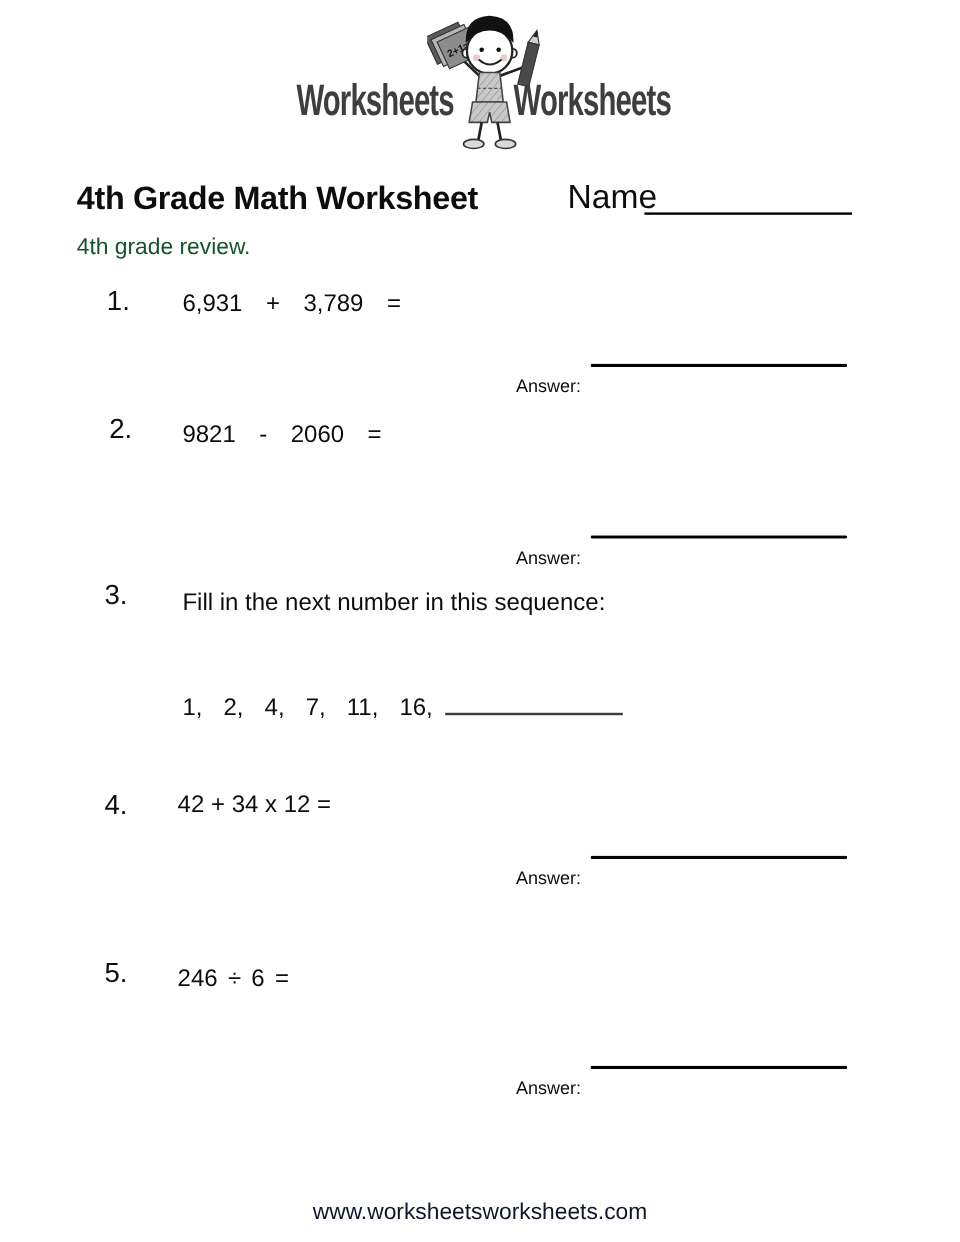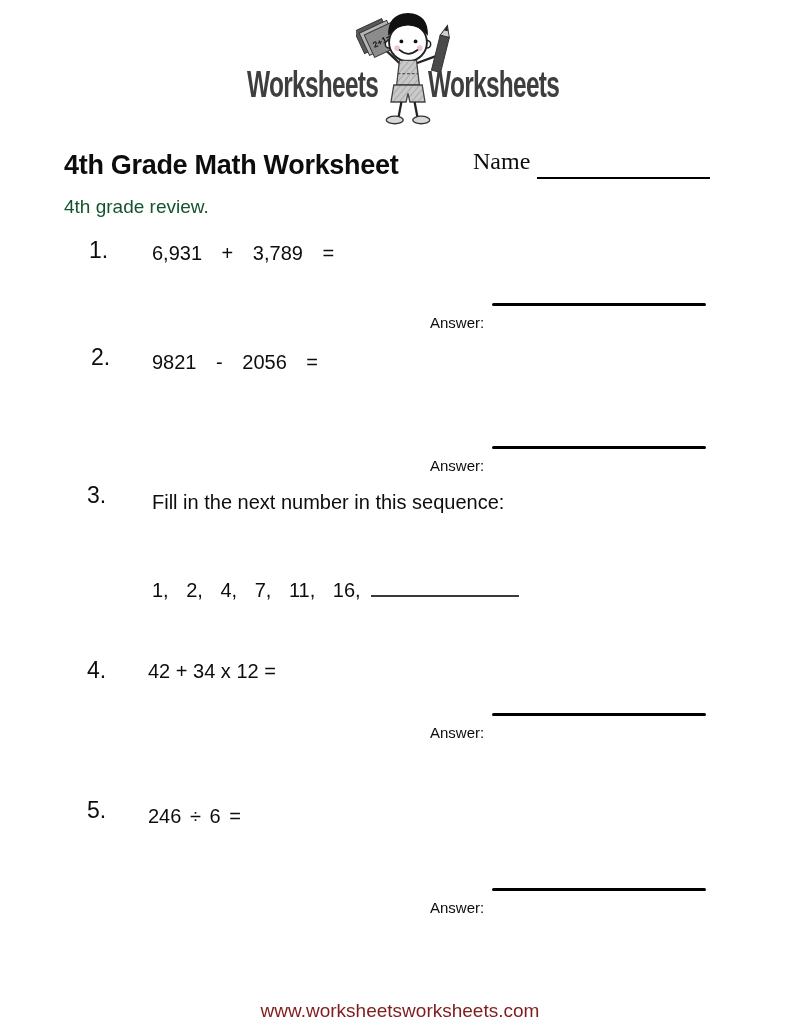--- a/index.html
+++ b/index.html
@@ -30,21 +30,21 @@
   #logo-word-left  { left: 247px; }
   #logo-word-right { left: 428px; }
   .logo-boy { position: absolute; left: 356px; top: 4px; width: 104px; height: 126px; }
 
   
   .title {
     position: absolute; left: 64px; top: 150px;
     font-size: 27px; font-weight: bold; letter-spacing: -0.3px;
     color: #0d0d0d;
   }
-  .name-label { position: absolute; left: 473px; top: 148px; font-size: 24px; color: #0d0d0d; font-family: Liberation Serif, serif; }
+  .name-label { position: absolute; left: 473px; top: 148px; font-size: 28px; color: #0d0d0d; }
   .name-line  { position: absolute; left: 537px; top: 177px; width: 173px; border-top: 2px solid #000; }
   .subtitle   { position: absolute; left: 64px; top: 196px; font-size: 19px; color: #14532d; }
 
   
   .qnum { position: absolute; font-size: 23px; color: #0d0d0d; }
   .expr { position: absolute; font-size: 20px; color: #0d0d0d; white-space: nowrap; }
   .wide { word-spacing: 14px; }
   #q1-num { left: 89px;  top: 237px; }
   #q2-num { left: 91px;  top: 344px; }
   #q3-num { left: 87px;  top: 482px; }
@@ -67,21 +67,21 @@
   .ans-label { position: absolute; left: 430px; font-size: 15px; color: #0d0d0d; margin-top: 20px; }
   .ans-line  { position: absolute; left: 492px; width: 214px; border-top: 3px solid #000; border-radius: 2px; }
   #a1-label { top: 294px; } #a1-line { top: 303px; }
   #a2-label { top: 437px; } #a2-line { top: 446px; }
   #a4-label { top: 704px; } #a4-line { top: 713px; }
   #a5-label { top: 879px; } #a5-line { top: 888px; }
 
   
   .footer {
     position: absolute; top: 1000px; left: 0; width: 100%;
-    text-align: center; font-size: 19px; color: #7f1d1d;
+    text-align: center; font-size: 19px; color: #0f172a;
   }
 </style>
 </head>
 <body>
 
 <div class="page">
 
   <div class="logo-word" id="logo-word-left">Worksheets</div>
 
   <svg class="logo-boy" viewBox="0 0 110 130">
@@ -134,21 +134,21 @@
   <div class="name-label">Name</div>
   <div class="name-line"></div>
   <div class="subtitle">4th grade review.</div>
 
   <div class="qnum" id="q1-num">1.</div>
   <div class="expr wide" id="q1-expr">6,931 + 3,789 =</div>
   <div class="ans-label" id="a1-label">Answer:</div>
   <div class="ans-line" id="a1-line"></div>
 
   <div class="qnum" id="q2-num">2.</div>
-  <div class="expr wide" id="q2-expr">9821 - 2056 =</div>
+  <div class="expr wide" id="q2-expr">9821 - 2060 =</div>
   <div class="ans-label" id="a2-label">Answer:</div>
   <div class="ans-line" id="a2-line"></div>
 
   <div class="qnum" id="q3-num">3.</div>
   <div class="expr" id="q3-text">Fill in the next number in this sequence:</div>
   <div class="expr" id="q3-seq"><span>1, 2, 4, 7, 11, 16,</span><span class="seq-line"></span></div>
 
   <div class="qnum" id="q4-num">4.</div>
   <div class="expr" id="q4-expr">42 + 34 x 12 =</div>
   <div class="ans-label" id="a4-label">Answer:</div>

